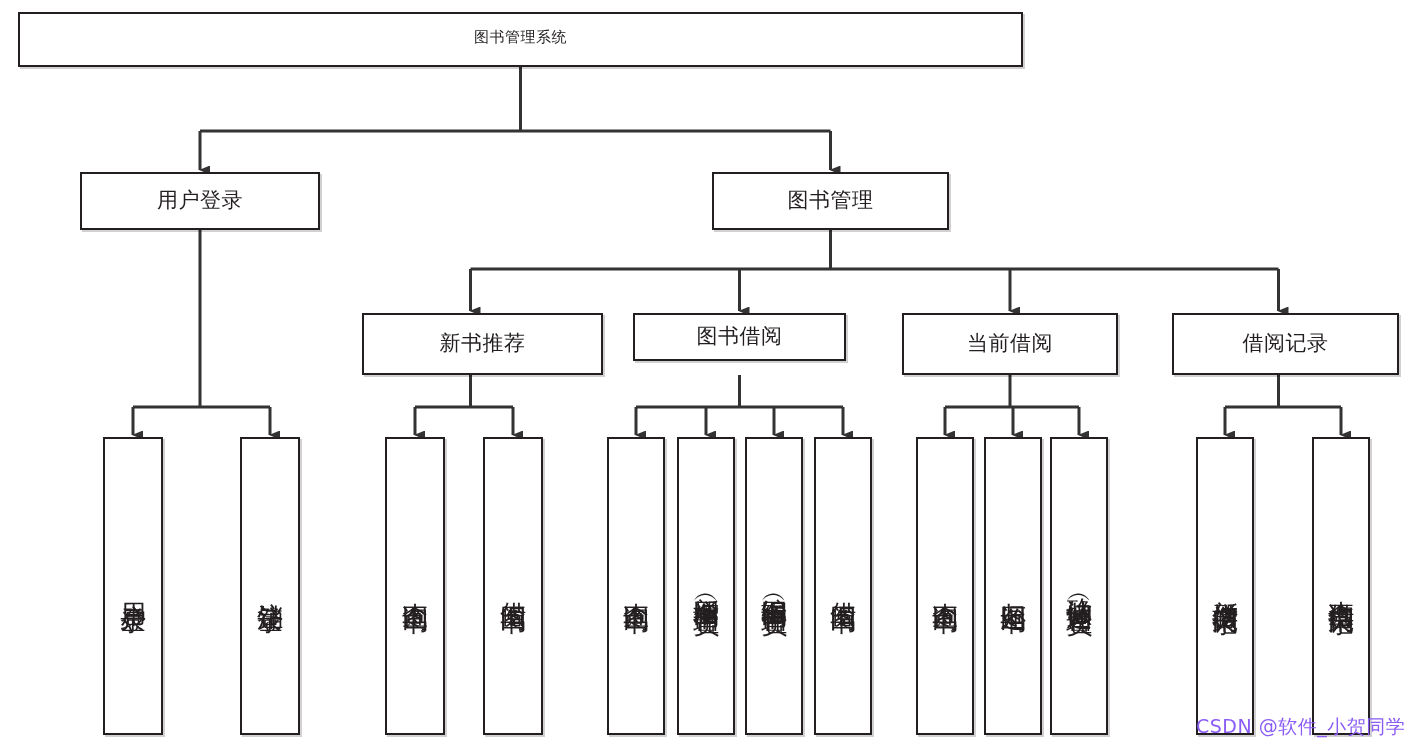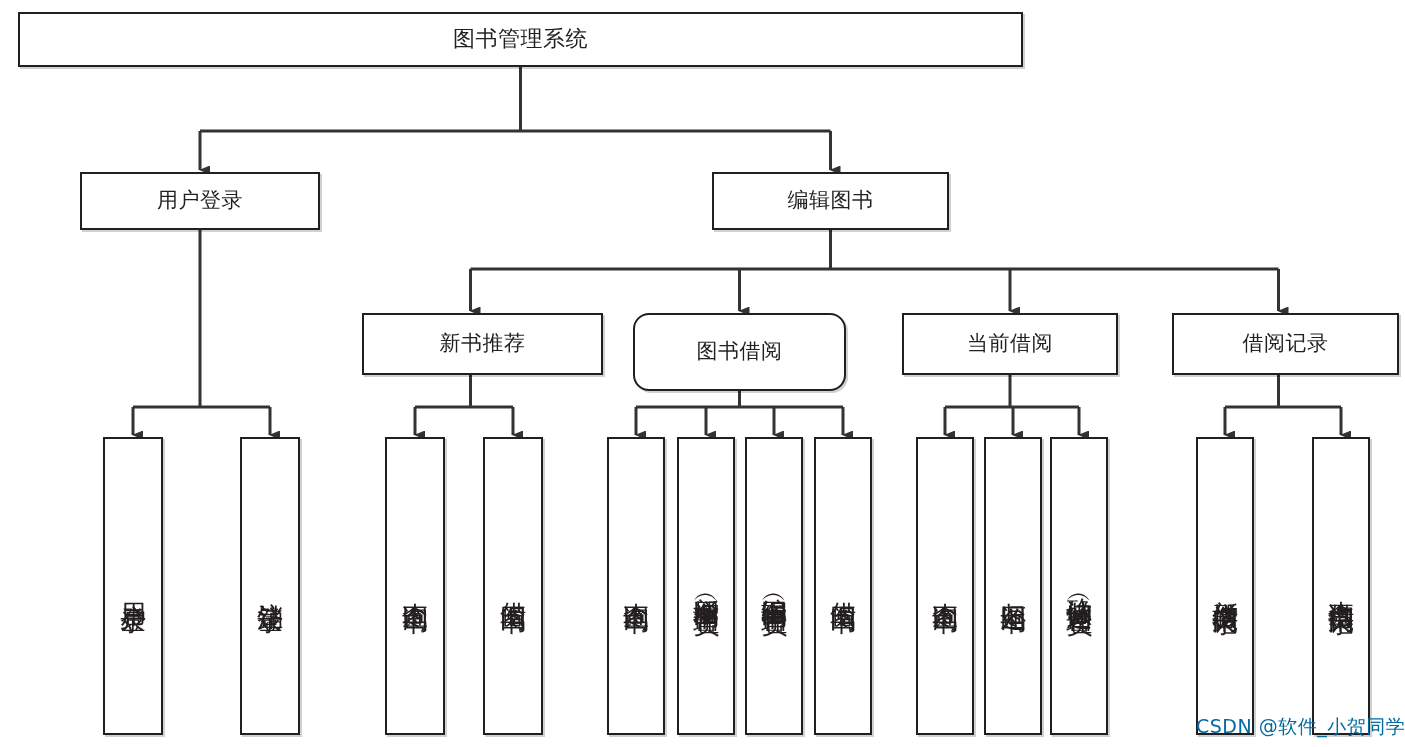--- a/index.html
+++ b/index.html
@@ -40,39 +40,40 @@
     line-height: 1.12;
     text-align: center;
     white-space: nowrap;
   }
   
   .node.horiz .label {
     font-size: 21px;
     letter-spacing: 0.5px;
   }
   .node.root .label {
-    font-size: 22px;
+    font-size: 15px;
+    font-family: Liberation Mono, monospace;
   }
   
   .node.vert {
     align-items: flex-start;
     justify-content: center;
     padding-top: 6px;
   }
   .node.vert .label {
     writing-mode: vertical-rl;
     text-orientation: upright;
     font-size: 26px;
     line-height: 1.05;
     letter-spacing: 2px;
     white-space: nowrap;
   }
   .watermark {
     position: absolute;
-    color: #0369a1;
+    color: #8b5cf6;
     font-size: 19px;
     white-space: nowrap;
     font-family: "DejaVu Sans", "Liberation Sans", sans-serif;
     letter-spacing: 0.5px;
   }
 </style>
 </head>
 <body>
 
 <div id="diagram-root">
@@ -120,26 +121,26 @@
   </svg>
 
   <div id="node-layer">
       <div class="node horiz root" style="left: 18px; top: 12px; width: 1005px; height: 55px;">
         <span class="label">图书管理系统</span>
       </div>
       <div class="node horiz" style="left: 80px; top: 172px; width: 240px; height: 58px;">
         <span class="label">用户登录</span>
       </div>
       <div class="node horiz" style="left: 712px; top: 172px; width: 237px; height: 58px;">
-        <span class="label">编辑图书</span>
+        <span class="label">图书管理</span>
       </div>
       <div class="node horiz" style="left: 362px; top: 313px; width: 241px; height: 62px;">
         <span class="label">新书推荐</span>
       </div>
-      <div class="node horiz" style="left: 633px; top: 313px; width: 213px; height: 78px; border-radius: 16px;">
+      <div class="node horiz" style="left: 633px; top: 313px; width: 213px; height: 48px;">
         <span class="label">图书借阅</span>
       </div>
       <div class="node horiz" style="left: 902px; top: 313px; width: 216px; height: 62px;">
         <span class="label">当前借阅</span>
       </div>
       <div class="node horiz" style="left: 1172px; top: 313px; width: 227px; height: 62px;">
         <span class="label">借阅记录</span>
       </div>
       <div class="node vert" style="left: 103px; top: 437px; width: 60px; height: 298px; padding-top: 143px;">
         <span class="label">用户登录</span>

